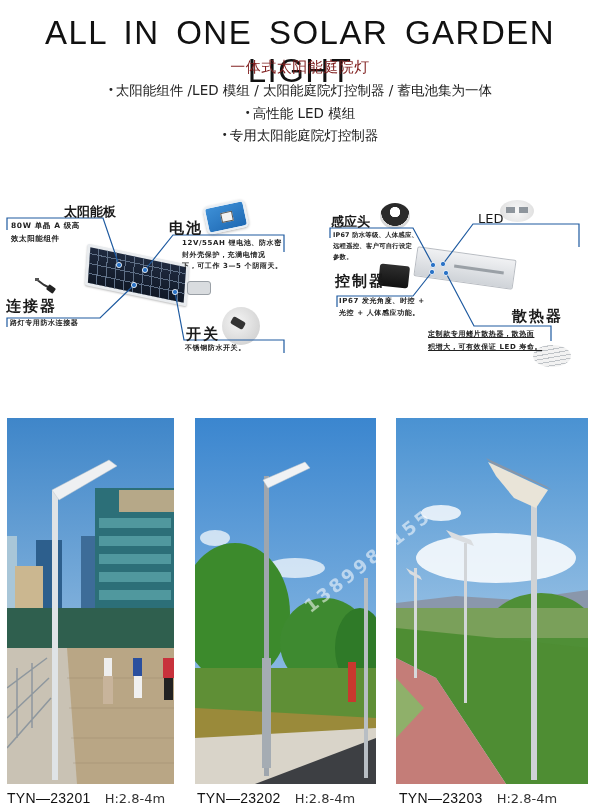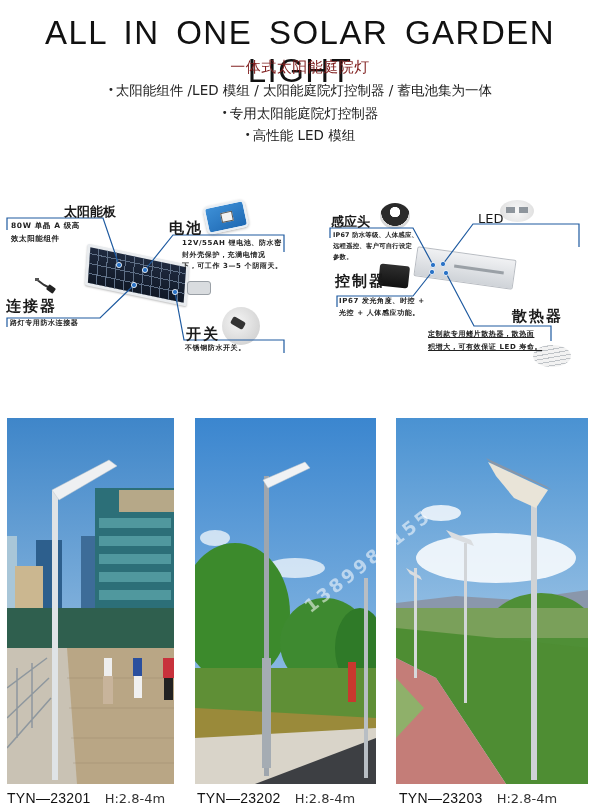--- a/index.html
+++ b/index.html
@@ -116,22 +116,22 @@
     .caption .height { font-size: 13px; color: #333; margin-left: 14px; }
     .c1 { left: 7px; } .c2 { left: 197px; } .c3 { left: 399px; }
   </style>
 </head>
 <body>
 
 <div class="title">ALL IN ONE SOLAR GARDEN LIGHT</div>
 <div class="subtitle">一体式太阳能庭院灯</div>
 <div class="features">
   <div class="feature"><span class="bullet">•</span><span>太阳能组件 /LED 模组 / 太阳能庭院灯控制器 / 蓄电池集为一体</span></div>
+  <div class="feature"><span class="bullet">•</span><span>高性能 LED 模组</span></div>
   <div class="feature"><span class="bullet">•</span><span>专用太阳能庭院灯控制器</span></div>
-  <div class="feature"><span class="bullet">•</span><span>高性能 LED 模组</span></div>
 </div>
 
 <div class="diagram">
 
   <div class="panel">
       <div class="cells"></div>
     </div>
   <div class="bracket"></div>
   <div class="battery-img"></div>
   <div class="switch-img"></div>

